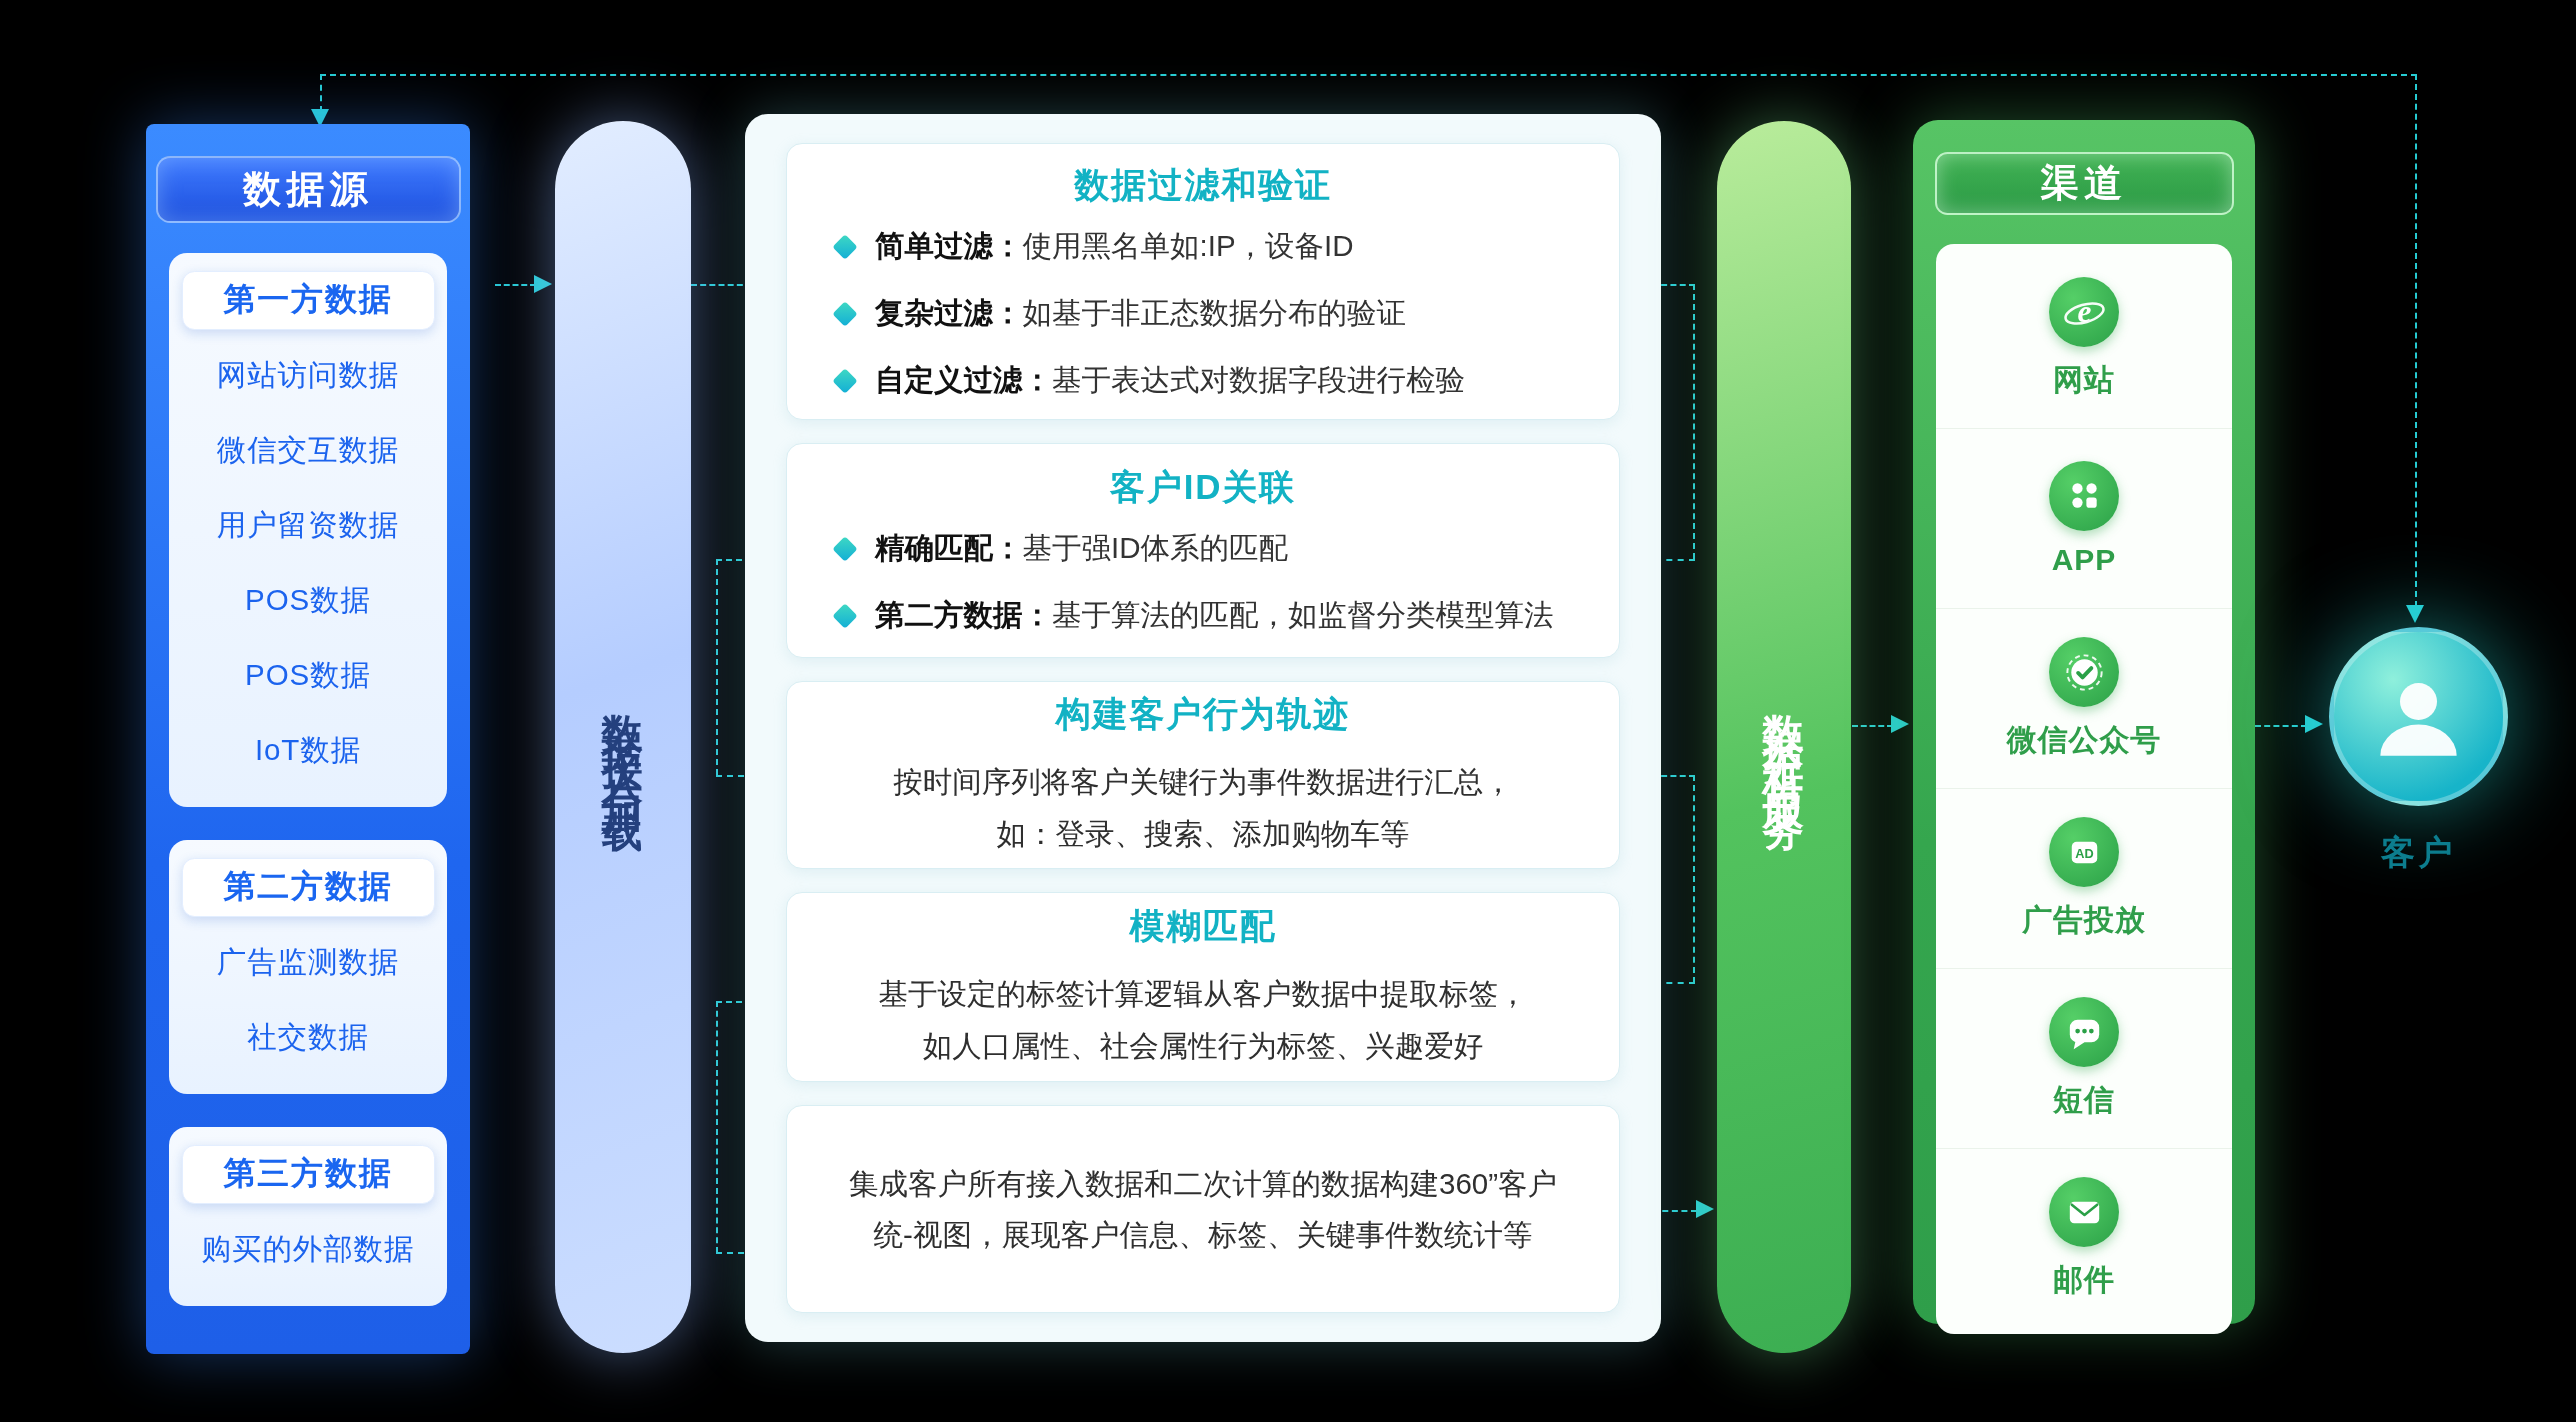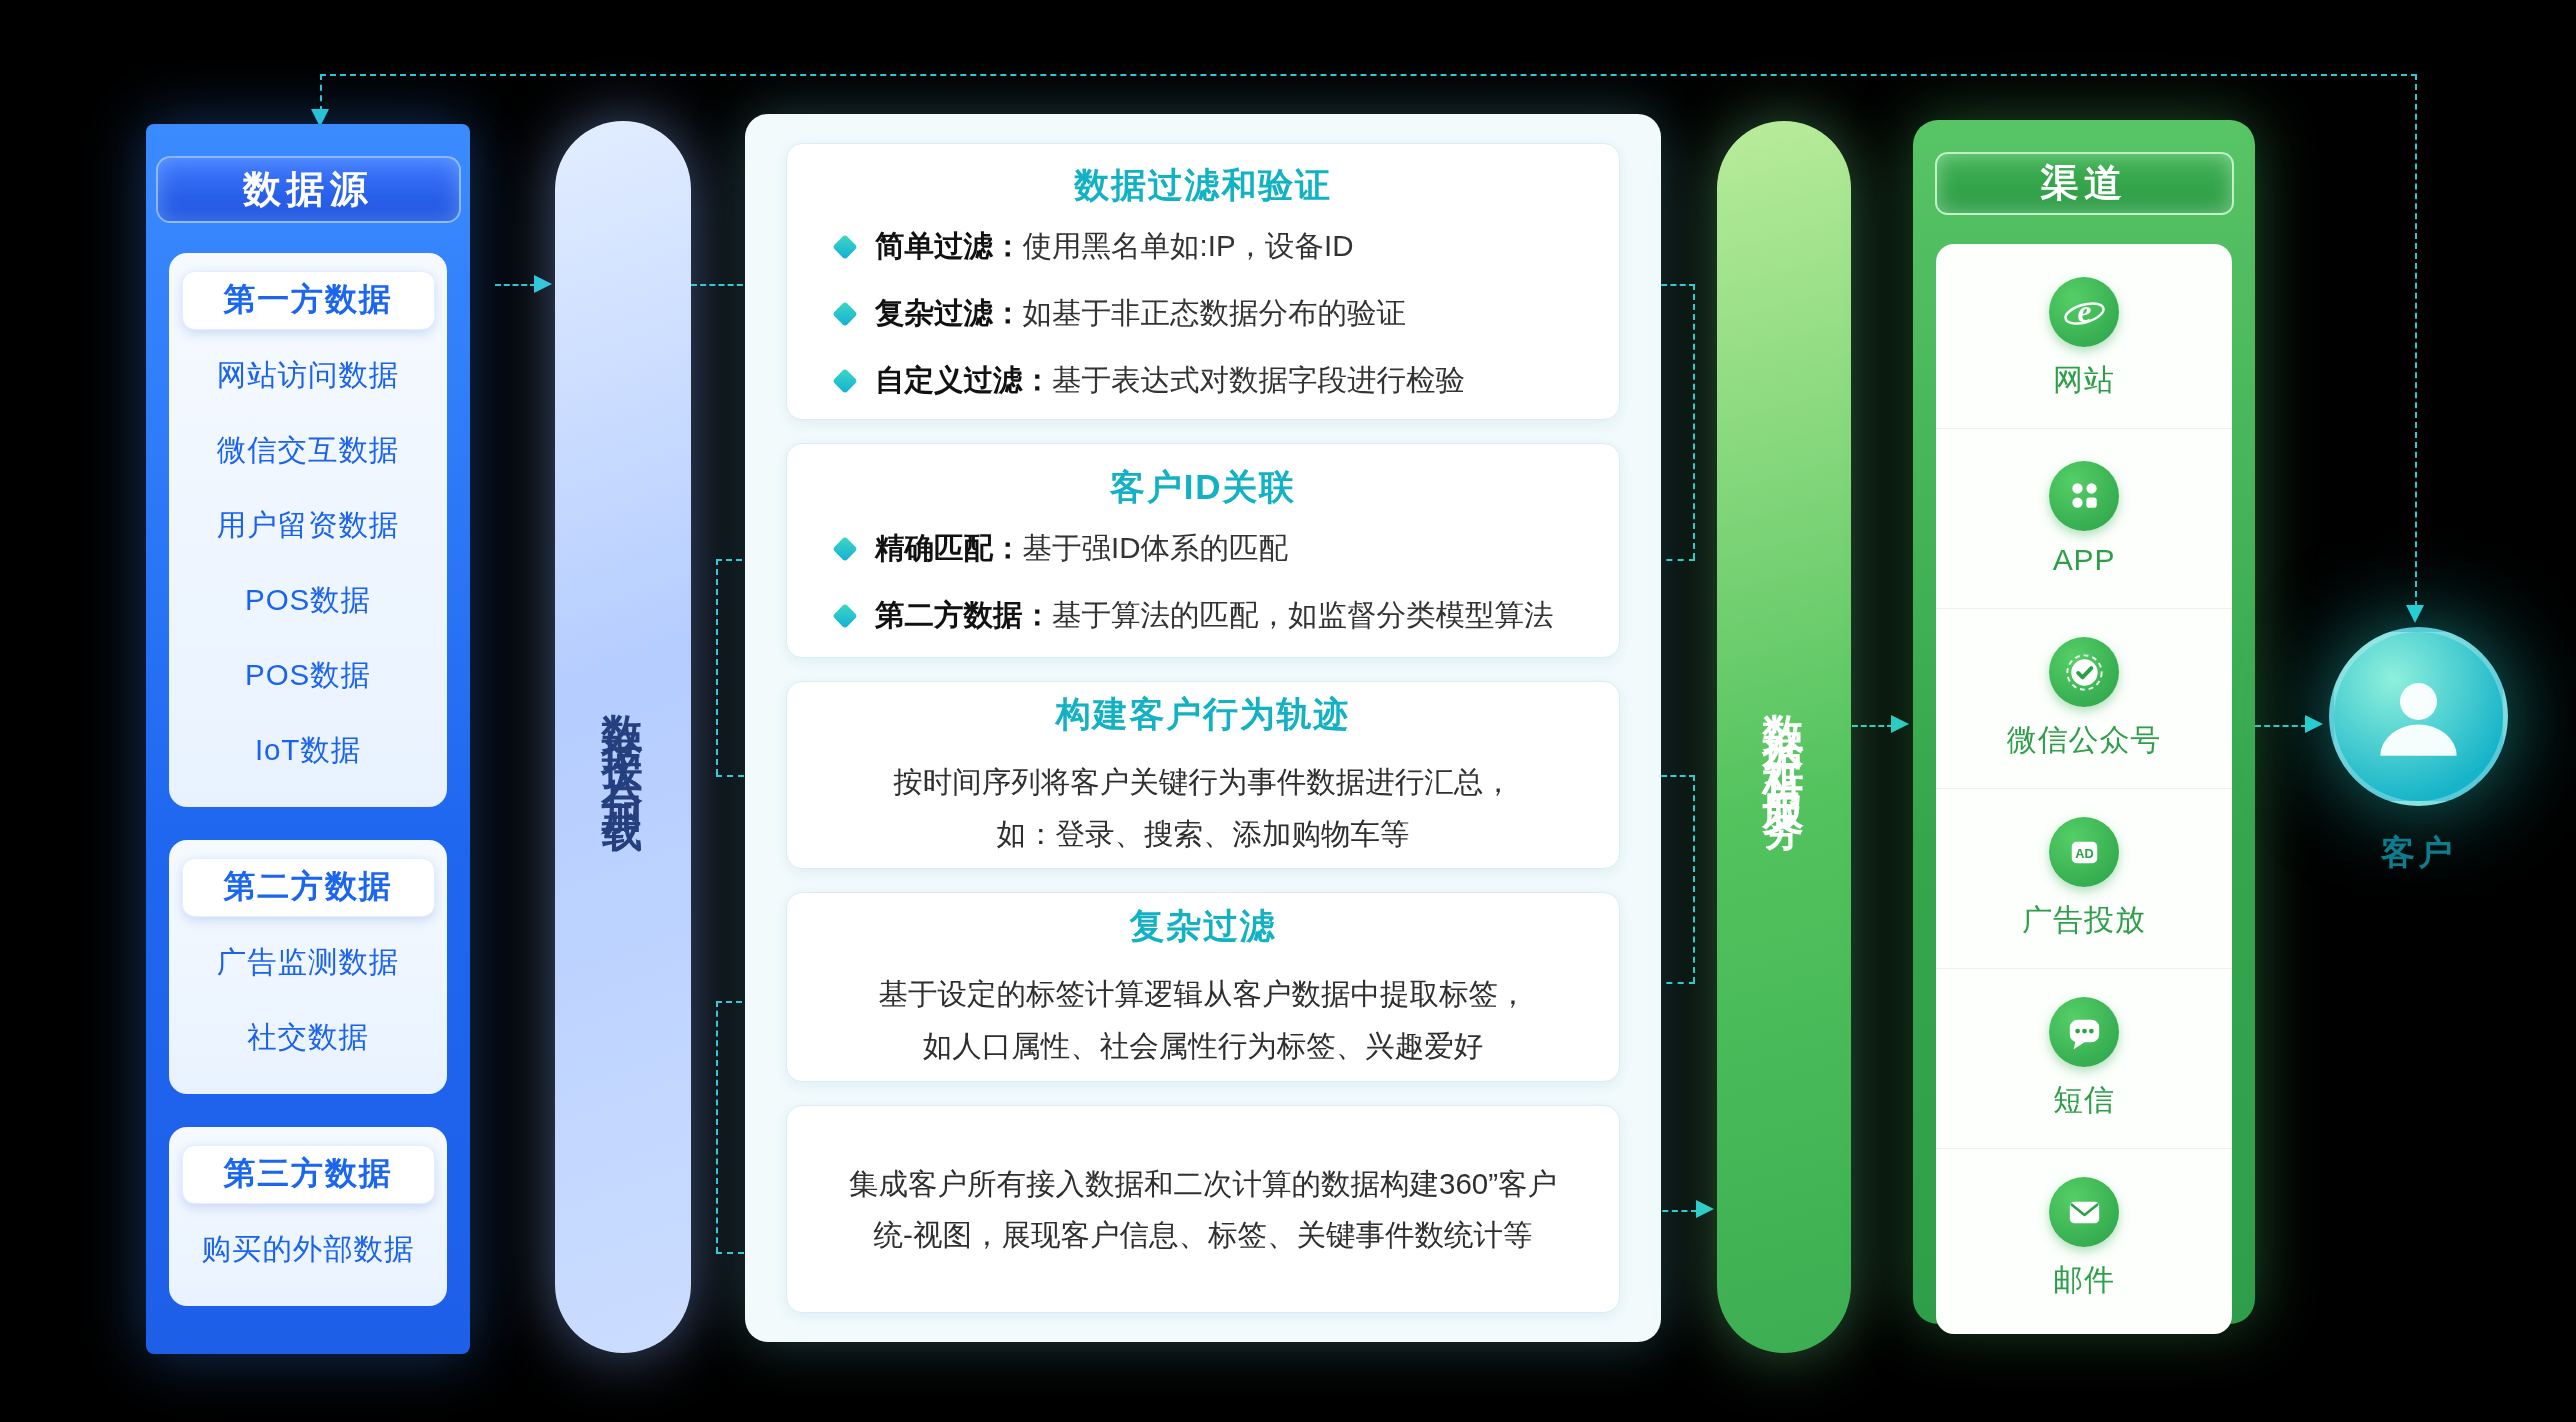--- a/index.html
+++ b/index.html
@@ -107,21 +107,21 @@
     height:179px;display:flex;flex-direction:column;align-items:center;justify-content:center;gap:12.5px;
     border-bottom:1.8px solid #eaf3ea;
   }
   .channel-item:last-child{border-bottom:none;}
   .channel-icon{
     width:70px;height:70px;border-radius:50%;
     background:radial-gradient(circle at 35% 30%,#55cf67,#2aa047);
     display:flex;align-items:center;justify-content:center;
     box-shadow:0 4.5px 10.7px rgba(40,160,70,.35);
   }
-  .channel-label{color:#2f9e4a;font-size:30px;font-weight:normal;letter-spacing:0.9px;}
+  .channel-label{color:#2f9e4a;font-size:30px;font-weight:bold;letter-spacing:0.9px;}
 
   
   #customer-avatar{
     position:absolute;left:2329px;top:627px;width:179px;height:179px;border-radius:50%;
     background:radial-gradient(circle at 35% 28%,#8ff0dc,#17b4c9 75%);
     border:5.4px solid rgba(255,255,255,.28);
     box-shadow:0 0 89px rgba(40,220,215,.55);
     display:flex;align-items:center;justify-content:center;box-sizing:border-box;
   }
   #customer-label{
@@ -246,21 +246,21 @@
       </div>
     </div>
 
     <div class="pbox" style="height:188px">
       <div class="pbox-title">构建客户行为轨迹</div>
       <div class="center-line">按时间序列将客户关键行为事件数据进行汇总，</div>
       <div class="center-line">如：登录、搜索、添加购物车等</div>
     </div>
 
     <div class="pbox" style="height:190px">
-      <div class="pbox-title">复杂过滤</div>
+      <div class="pbox-title">模糊匹配</div>
       <div class="center-line">基于设定的标签计算逻辑从客户数据中提取标签，</div>
       <div class="center-line">如人口属性、社会属性行为标签、兴趣爱好</div>
     </div>
 
     <div class="pbox" style="height:208px">
       <div class="center-line">集成客户所有接入数据和二次计算的数据构建360”客户</div>
       <div class="center-line">统-视图，展现客户信息、标签、关键事件数统计等</div>
     </div>
 
   </section>

